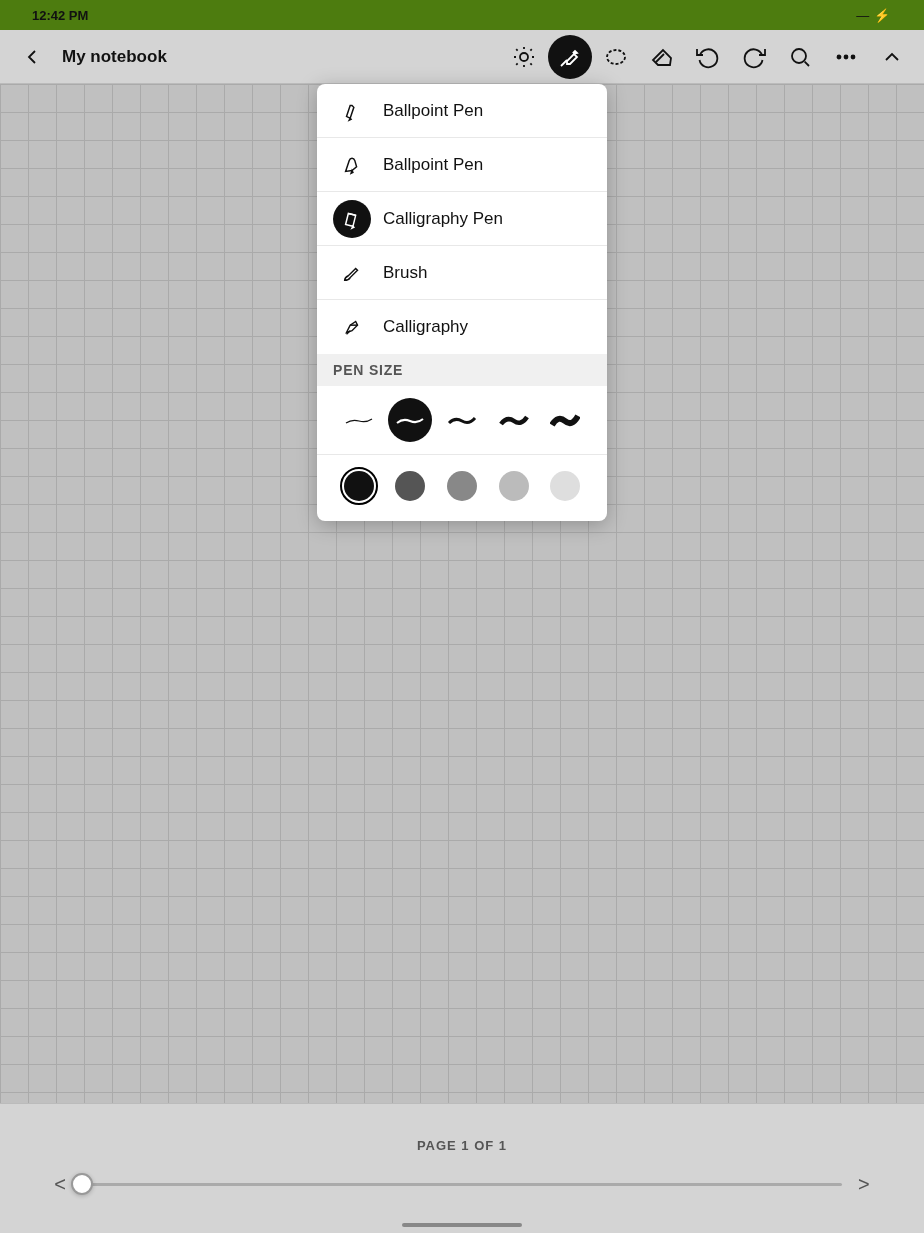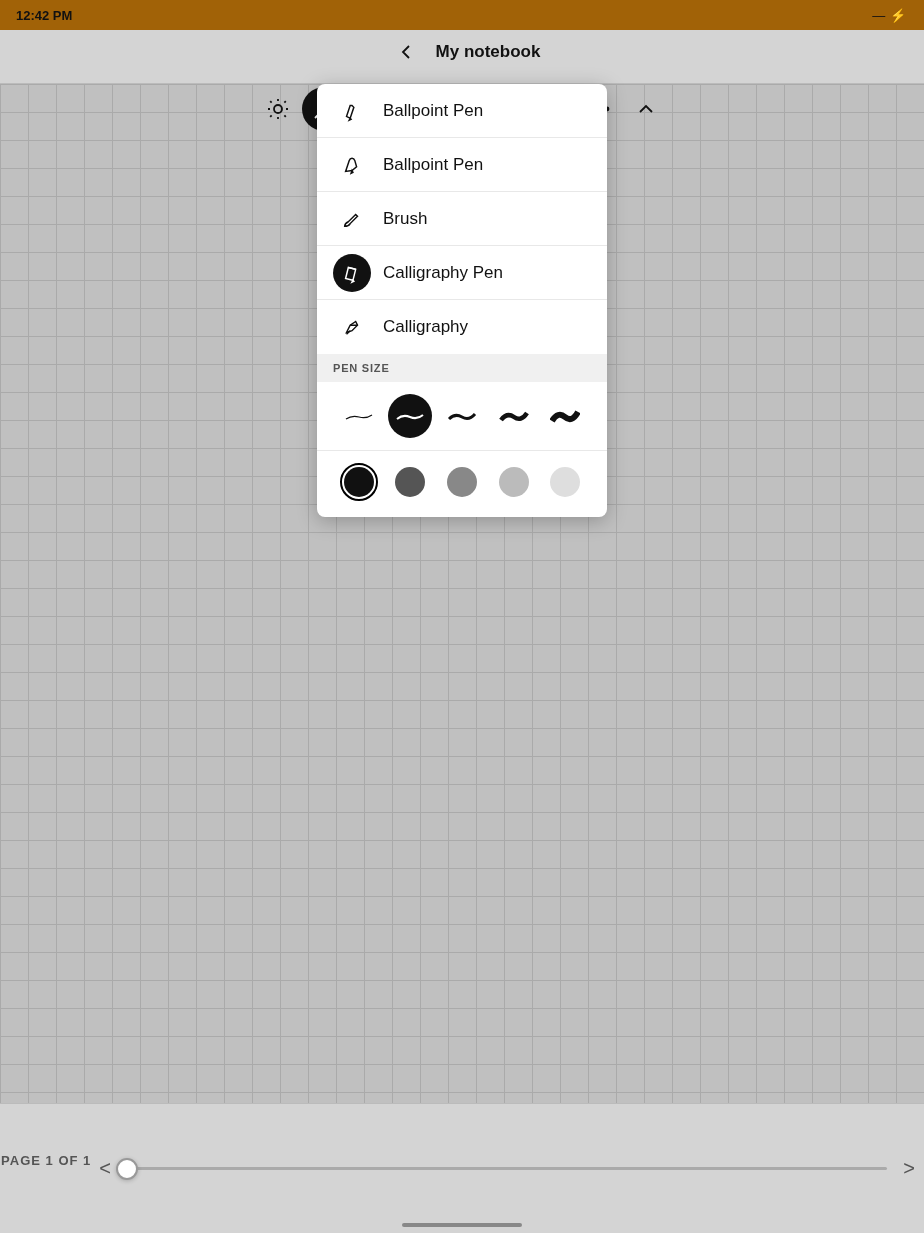--- a/index.html
+++ b/index.html
@@ -10,25 +10,25 @@
       font-family: -apple-system, BlinkMacSystemFont, 'Helvetica Neue', Arial, sans-serif;
       overflow: hidden;
       position: relative;
     }
 
     
     .status-bar {
       position: absolute;
       top: 0; left: 0; right: 0;
       height: 30px;
-      background: #a16207;
+      background: #4d7c0f;
       display: flex;
       align-items: center;
       justify-content: space-between;
-      padding: 0 16px;
+      padding: 0 32px;
       z-index: 100;
       gap: 44px;
     }
     .status-time {
       font-size: 13px;
       font-weight: 600;
       color: #111;
     }
     .status-right {
       display: flex;
@@ -41,21 +41,20 @@
       position: absolute;
       top: 30px; left: 0; right: 0;
       height: 54px;
       background: #d4d4d4;
       display: flex;
       align-items: center;
       padding: 0 10px;
       gap: 13px;
       z-index: 100;
       border-bottom: 1px solid #bbb;
-      flex-direction: column;
     }
     .toolbar-left {
       display: flex;
       align-items: center;
       gap: 8px;
       flex: 1;
     }
     .notebook-title {
       font-size: 17px;
       font-weight: 600;
@@ -169,21 +168,21 @@
     .pen-label {
       font-size: 17px;
       color: #111;
       font-weight: 400;
     }
 
     
     .section-header {
       background: #f0f0f0;
       padding: 8px 16px;
-      font-size: 11px;
+      font-size: 14px;
       font-weight: 700;
       color: #555;
       letter-spacing: 0.8px;
       text-transform: uppercase;
     }
 
     
     .pen-size-row {
       display: flex;
       align-items: center;
@@ -240,20 +239,21 @@
       border-radius: 50%;
     }
 
     
     .bottom-bar {
       position: absolute;
       bottom: 0; left: 0; right: 0;
       height: 130px;
       background: #d4d4d4;
       display: flex;
+      flex-direction: column;
       align-items: center;
       justify-content: center;
       border-top: 1px solid #bbb;
     }
     .page-indicator {
       font-size: 13px;
       font-weight: 600;
       color: #555;
       letter-spacing: 1px;
       margin-bottom: 16px;
@@ -416,40 +416,40 @@
   <div class="pen-item">
     <div class="pen-icon-wrap">
       <svg viewBox="0 0 24 24" style="stroke:#111; fill:none; stroke-width:1.6;">
           <path d="M5 19 L9 7 C10 4 14 4 15 7 L17 14 L12 18 Z"></path>
           <path d="M12 18 L11 21 L13 20 Z"></path>
         </svg>
     </div>
     <span class="pen-label">Ballpoint Pen</span>
   </div>
 
-  <div class="pen-item">
-    <div class="pen-icon-wrap">
-      <svg viewBox="0 0 24 24" style="stroke:#111; fill:none; stroke-width:1.6;">
-          <path d="M4 20 C4 18 6 16 8 15 L16 7 L18 9 L10 17 C9 19 7 20 4 20 Z"></path>
-        </svg>
-    </div>
-    <span class="pen-label">Brush</span>
-  </div>
-
   <div class="pen-item selected">
     <div class="pen-icon-wrap selected-circle">
       <svg viewBox="0 0 24 24" style="stroke:#fff; fill:none; stroke-width:1.6;">
           <path d="M5 18 L8 6 L16 8 L13 20 Z"></path>
           <path d="M13 20 L12 22 L14 21 Z"></path>
           <line x1="8" y1="6" x2="16" y2="8"></line>
         </svg>
     </div>
     <span class="pen-label">Calligraphy Pen</span>
   </div>
 
+  <div class="pen-item">
+    <div class="pen-icon-wrap">
+      <svg viewBox="0 0 24 24" style="stroke:#111; fill:none; stroke-width:1.6;">
+          <path d="M4 20 C4 18 6 16 8 15 L16 7 L18 9 L10 17 C9 19 7 20 4 20 Z"></path>
+        </svg>
+    </div>
+    <span class="pen-label">Brush</span>
+  </div>
+
   <div class="pen-item" style="border-bottom: none;">
     <div class="pen-icon-wrap">
       <svg viewBox="0 0 24 24" style="stroke:#111; fill:none; stroke-width:1.6;">
           <path d="M6 18 L10 10 L16 6 L18 10 L12 16 Z"></path>
           <path d="M10 10 L18 10"></path>
           <path d="M10 16 L6 20"></path>
         </svg>
     </div>
     <span class="pen-label">Calligraphy</span>
   </div>

